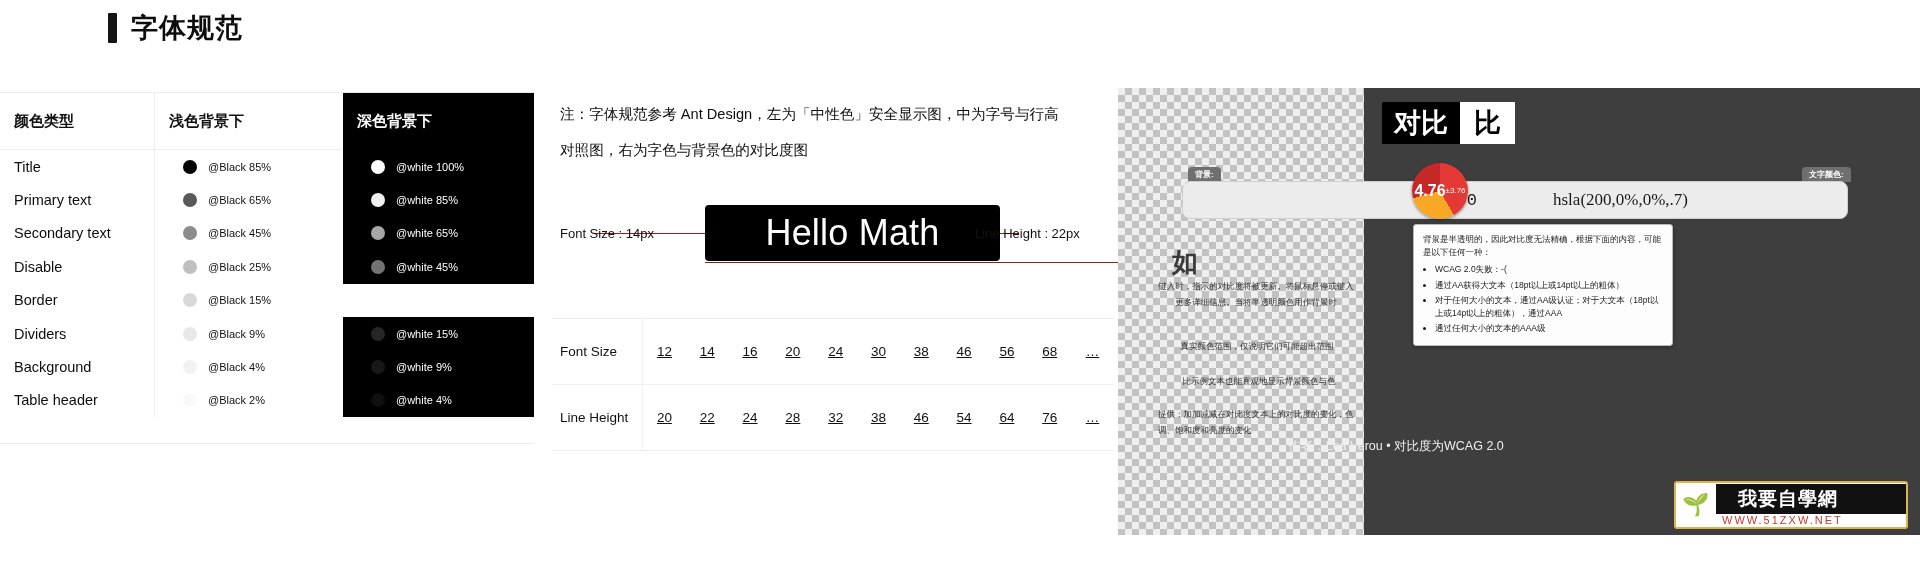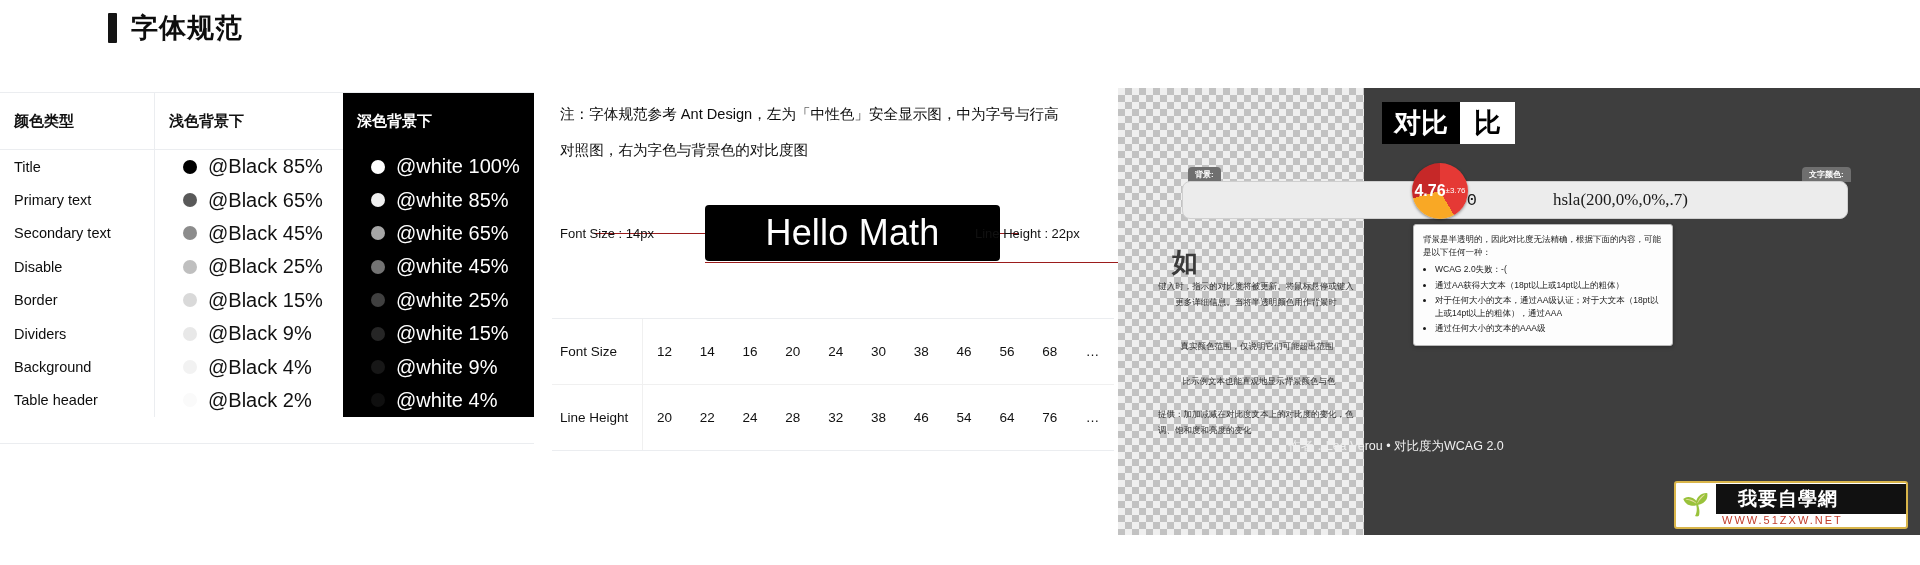--- a/index.html
+++ b/index.html
@@ -23,21 +23,21 @@
   .ct-head .cell{display:flex;align-items:center;font-size:15px;font-weight:700;}
   .cell{padding-left:14px;box-sizing:border-box;}
   .col-type{border-right:1px solid #ebedf0;}
   .col-light{border-right:0px solid #ebedf0;}
   .col-dark{background:#000;color:#fff;}
   .ct-head .col-type,.ct-head .col-light{border-bottom:1px solid #ebedf0;}
   .ct-row{height:33.4px;display:flex;align-items:center;font-size:14.5px;}
   .ct-row.type{font-weight:400;color:#0d0d0d;}
   .swatch-row{display:flex;align-items:center;gap:11px;padding-left:28px;}
   .dot{width:14px;height:14px;border-radius:50%;flex:none;}
-  .ct-label{font-size:20px;white-space:nowrap;}
+  .ct-label{font-size:11px;white-space:nowrap;}
 
   
   .note{position:absolute;left:560px;top:96px;width:530px;font-size:14.6px;
         line-height:36px;color:#0d0d0d;font-weight:500;}
 
   .demo{position:absolute;left:560px;top:200px;width:540px;height:90px;}
   .rule{position:absolute;background:#9b1c1c;height:1px;}
   .rule.top{left:34px;top:33px;width:425px;}
   .rule.bottom{left:145px;top:62px;width:430px;}
   .black-box{position:absolute;left:145px;top:5px;width:295px;height:56px;
@@ -47,21 +47,21 @@
   .lh-label{position:absolute;left:415px;top:26px;font-size:13px;color:#111;white-space:nowrap;}
 
   
   .size-table{position:absolute;left:552px;top:318px;width:562px;
       border-top:1px solid #ebedf0;border-bottom:1px solid #ebedf0;}
   .st-row{display:flex;height:65px;align-items:center;}
   .st-row + .st-row{border-top:1px solid #f0f0f0;}
   .st-head-cell{width:82px;padding-left:8px;font-size:13.5px;color:#111;flex:none;
       border-right:1px solid #f0f0f0;height:65px;display:flex;align-items:center;}
   .st-vals{display:flex;flex:1;}
-  .st-vals span{flex:1;text-align:center;font-size:13.5px;color:#111;}
+  .st-vals span{flex:1;text-align:center;font-size:13.5px;color:#111;text-decoration:underline;}
 
   
   .right-panel{position:absolute;left:1118px;top:88px;width:802px;height:447px;overflow:hidden;
     background-image:
       linear-gradient(45deg,#c2c2c2 25%,transparent 25%,transparent 75%,#c2c2c2 75%),
       linear-gradient(45deg,#c2c2c2 25%,transparent 25%,transparent 75%,#c2c2c2 75%);
     background-size:14px 14px;background-position:0 0,7px 7px;background-color:#efefef;}
   .rp-dark{position:absolute;left:246px;top:0;width:556px;height:447px;background:#3e3e3e;}
 
   .dui-head{position:absolute;left:264px;top:14px;display:flex;height:42px;align-items:stretch;}
@@ -171,24 +171,20 @@
           <div class="cell col-dark ct-row swatch-row">
             <span class="dot" style="background: rgb(115, 115, 115);"></span>
             <span class="ct-label">@white 45%</span>
           </div>
         </div>
         <div class="ct-grid">
           <div class="cell col-type ct-row type">Border</div>
           <div class="cell col-light ct-row swatch-row">
             <span class="dot" style="background: rgb(217, 217, 217);"></span>
             <span class="ct-label">@Black 15%</span>
-          </div>
-          <div class="cell col-dark ct-row swatch-row">
-            <span class="dot" style="background: rgb(64, 64, 64);"></span>
-            <span class="ct-label">@white 25%</span>
           </div>
         </div>
         <div class="ct-grid">
           <div class="cell col-type ct-row type">Dividers</div>
           <div class="cell col-light ct-row swatch-row">
             <span class="dot" style="background: rgb(232, 232, 232);"></span>
             <span class="ct-label">@Black 9%</span>
           </div>
           <div class="cell col-dark ct-row swatch-row">
             <span class="dot" style="background: rgb(38, 38, 38);"></span>

